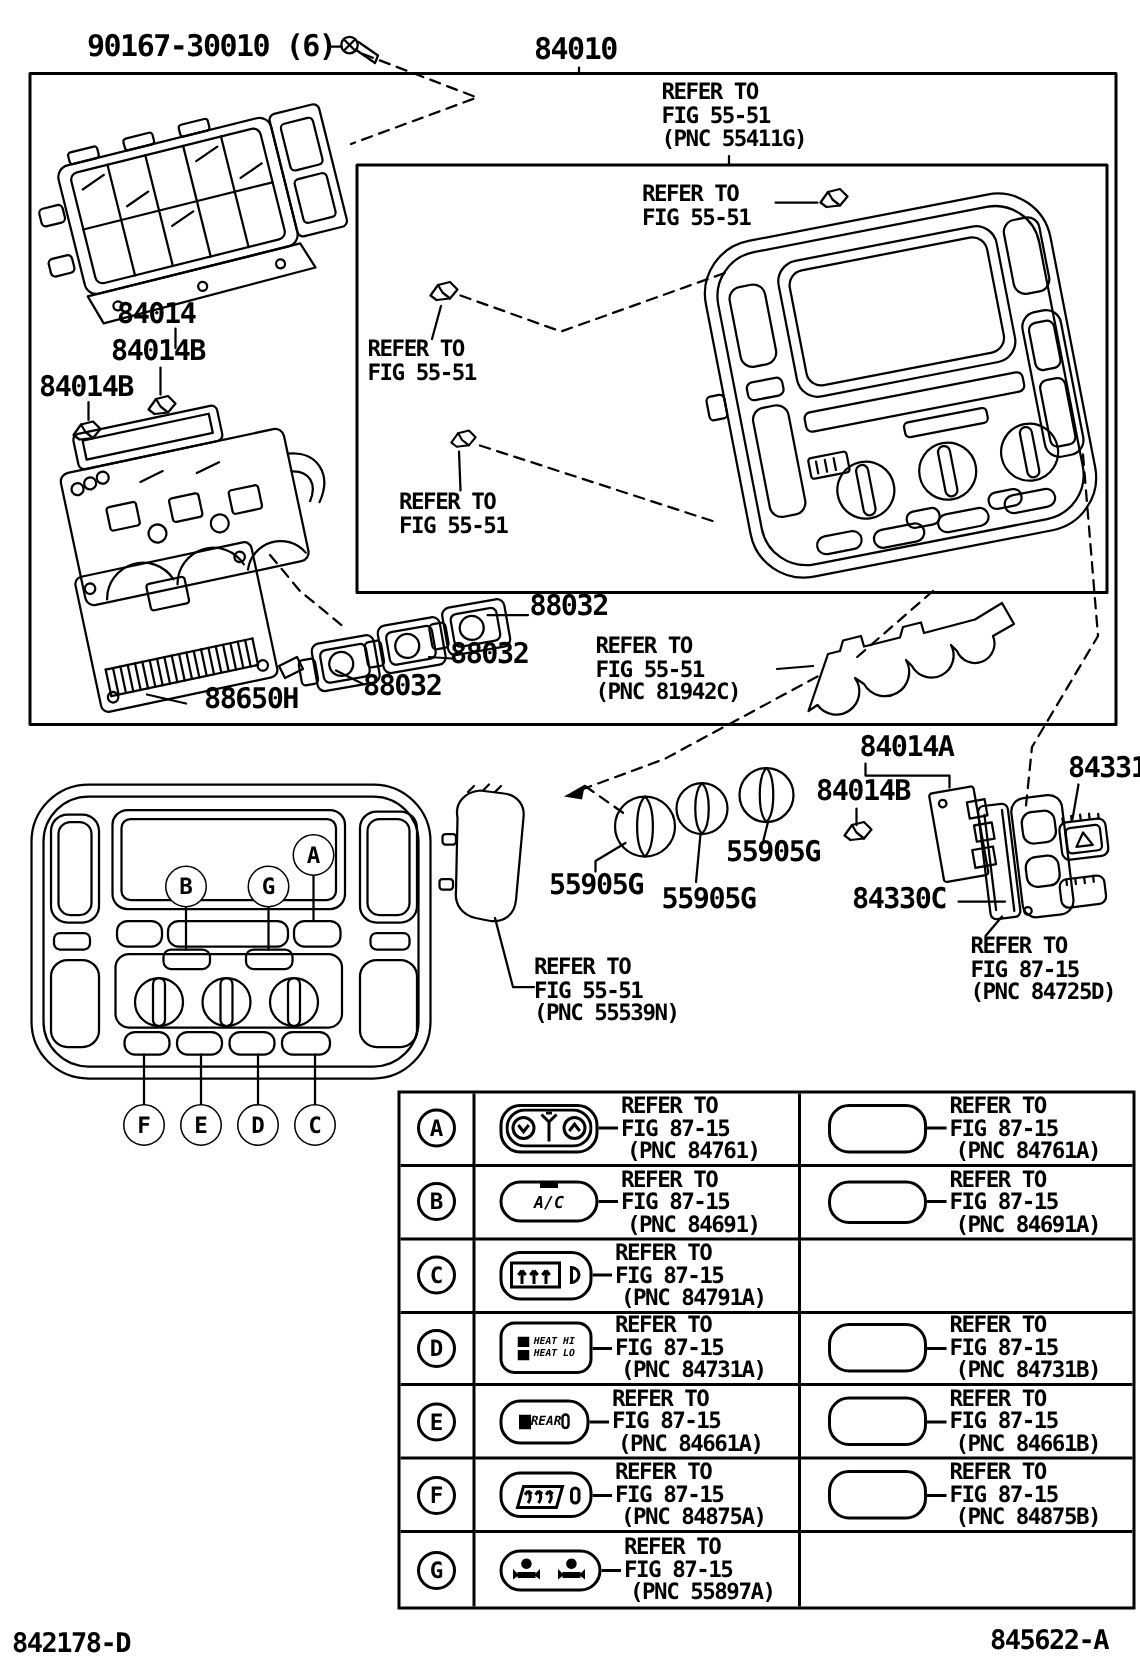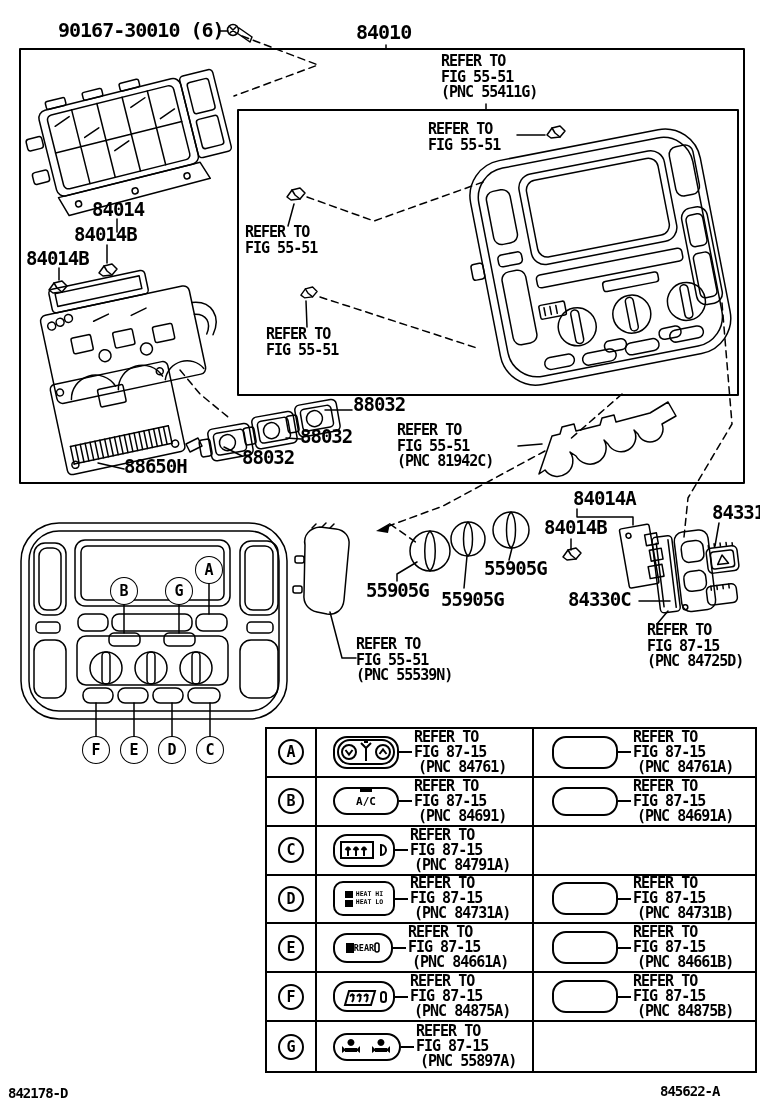--- a/index.html
+++ b/index.html
@@ -5,39 +5,39 @@
   html,body{margin:0;padding:0;background:#fff;}
   .canvas{position:relative;width:760px;height:1112px;background:#ffffff;overflow:hidden;
           font-family:"DejaVu Sans Mono","Liberation Mono",monospace;color:#000;}
   svg.art{position:absolute;left:0;top:0;}
   .lbl{position:absolute;font-weight:bold;font-size:19px;line-height:20px;white-space:pre;letter-spacing:-1px;}
   .lbl.xl{font-size:20px;}
   .ref{position:absolute;font-weight:bold;font-size:15px;line-height:15.5px;white-space:pre;letter-spacing:-1px;}
   .callout{position:absolute;width:26px;height:26px;border:2px solid #000;border-radius:50%;
            display:flex;align-items:center;justify-content:center;
            font-weight:bold;font-size:15px;box-sizing:border-box;background:#fff;}
-  .docid{position:absolute;font-weight:bold;font-size:14px;letter-spacing:-1px;}
+  .docid{position:absolute;font-weight:bold;font-size:18px;letter-spacing:-1px;}
   
   .wo-header{position:absolute;left:532px;top:697px;width:225px;height:32px;border:2.5px solid #000;
              box-sizing:border-box;display:flex;align-items:center;justify-content:center;
              font-weight:bold;font-size:16px;letter-spacing:-1px;}
   .grid{position:absolute;left:265px;top:727px;width:492px;height:346px;border:2.5px solid #000;
         box-sizing:border-box;display:grid;grid-template-columns:50px 217px 1fr;
         grid-template-rows:repeat(7,1fr);}
   .cell{border-right:2.5px solid #000;border-bottom:2.5px solid #000;box-sizing:border-box;
         display:flex;align-items:center;overflow:hidden;}
   .cell.colend{border-right:none;}
   .cell.rowend{border-bottom:none;}
   .cell.letter{justify-content:center;}
   .lcirc{width:26px;height:26px;border:2px solid #000;border-radius:50%;display:flex;align-items:center;
          justify-content:center;font-weight:bold;font-size:15px;box-sizing:border-box;}
   .cell.sw{padding-left:16px;}
   .cell.wo{padding-left:18px;}
   .pill{border:2.5px solid #000;border-radius:14px;display:flex;align-items:center;justify-content:center;
-        flex-shrink:0;box-sizing:border-box;position:relative;}
+        flex-shrink:0;box-sizing:border-box;position:relative;font-style:italic;}
   .pill.blank{width:66px;height:33px;}
   .dashln{width:13px;border-top:2.5px solid #000;flex-shrink:0;}
   .refblk{font-weight:bold;font-size:15px;line-height:15px;margin-left:2px;letter-spacing:-1px;white-space:nowrap;}
   .refblk span{display:block;}
   .refblk .pnc{margin-left:4px;}
   .aclbl{font-weight:bold;font-size:11px;letter-spacing:0;}
   .ticktop{position:absolute;top:-1px;left:50%;margin-left:-6px;width:12px;height:4px;background:#000;}
   .dlines{font-weight:bold;font-size:6.5px;line-height:7.5px;letter-spacing:0;}
   .rearlbl{font-weight:bold;font-size:8.5px;letter-spacing:0;}
 </style>
@@ -306,24 +306,24 @@
         <circle cx="96" cy="750" r="13" fill="#fff"></circle>
         <circle cx="134" cy="750" r="13" fill="#fff"></circle>
         <circle cx="172" cy="750" r="13" fill="#fff"></circle>
         <circle cx="210" cy="750" r="13" fill="#fff"></circle>
       </g>
     </g>
   </svg>
 
   <div class="lbl xl" style="left:58px;top:20px">90167-30010 (6)</div>
   <div class="lbl xl" style="left:356px;top:22px">84010</div>
-  <div class="lbl" style="left:92px;top:199px">84014</div>
+  <div class="lbl" style="left:78px;top:199px">84014</div>
   <div class="lbl" style="left:74px;top:224px">84014B</div>
   <div class="lbl" style="left:26px;top:248px">84014B</div>
-  <div class="lbl" style="left:124px;top:456px">88650H</div>
+  <div class="lbl" style="left:136px;top:456px">88650H</div>
   <div class="lbl" style="left:353px;top:394px">88032</div>
   <div class="lbl" style="left:300px;top:426px">88032</div>
   <div class="lbl" style="left:242px;top:447px">88032</div>
   <div class="lbl" style="left:573px;top:488px">84014A</div>
   <div class="lbl" style="left:544px;top:517px">84014B</div>
   <div class="lbl" style="left:712px;top:502px">84331</div>
   <div class="lbl" style="left:568px;top:589px">84330C</div>
   <div class="lbl" style="left:366px;top:580px">55905G</div>
   <div class="lbl" style="left:441px;top:589px">55905G</div>
   <div class="lbl" style="left:484px;top:558px">55905G</div>

